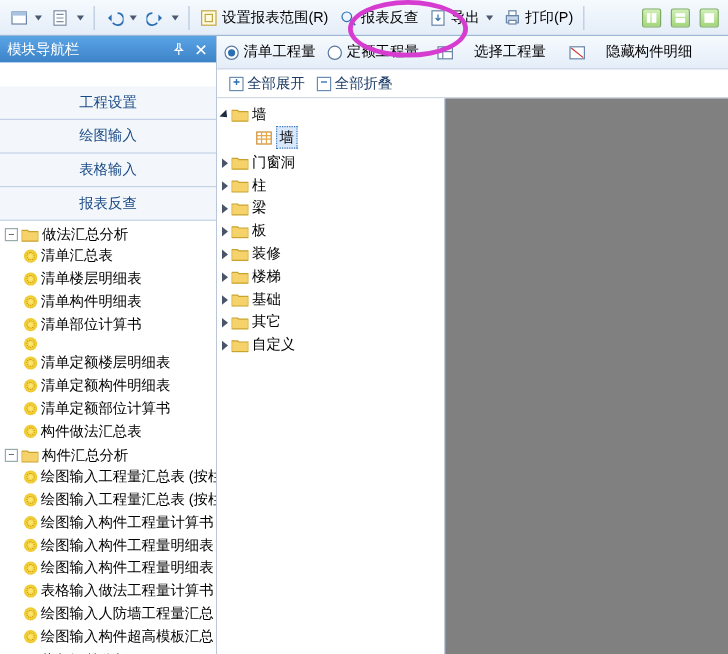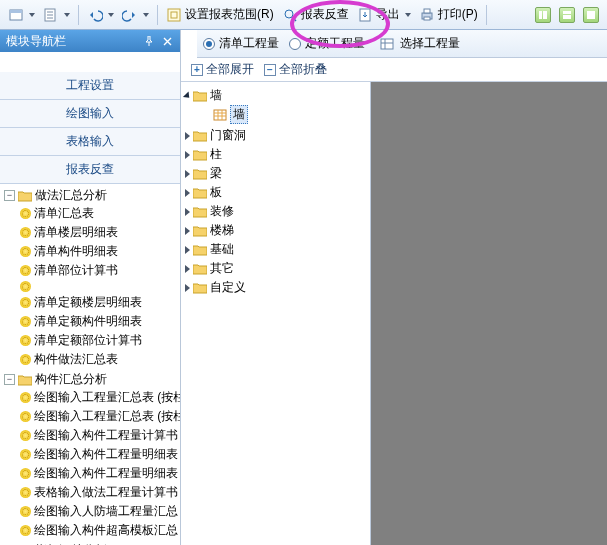--- a/index.html
+++ b/index.html
@@ -28,25 +28,25 @@
   .tree > ul { padding-left:4px;}
   .tree li { position:relative; padding:1px 0;}
   .tree .node { display:flex; align-items:center; gap:3px; white-space:nowrap;}
   .twisty { width:11px;height:11px;border:1px solid #9aa;display:flex;align-items:center;justify-content:center;font-size:9px;line-height:9px;color:#445;background:#fff;flex-shrink:0;}
   .folder-ico { width:14px;height:12px; display:inline-block; flex-shrink:0;}
   .folder-ico svg {width:14px;height:12px;}
   .gear-ico { width:11px;height:11px;border-radius:50%;background:radial-gradient(#ffe97a,#e6b800);flex-shrink:0;position:relative;}
   .gear-ico::after{content:"";position:absolute;inset:2px;border:1px dotted #c79600;border-radius:50%;}
   
   .right-panel { flex:1; display:flex; flex-direction:column; background:#fff; }
-  .rp-toolbar { height:28px; background:linear-gradient(#f6fafe,#e4edf8); border-bottom:1px solid #bccadd; display:flex; align-items:center; padding:0 6px; gap:10px;margin-left:16px;}
+  .rp-toolbar { height:28px; background:linear-gradient(#f6fafe,#e4edf8); border-bottom:1px solid #bccadd; display:flex; align-items:center; padding:0 6px; gap:10px;}
   .radio { width:12px;height:12px;border:1px solid #5a7aa0;border-radius:50%;display:inline-flex;align-items:center;justify-content:center;flex-shrink:0;background:#fff;}
   .radio.checked::after{content:"";width:6px;height:6px;border-radius:50%;background:#2b6fb3;}
   .rp-opt { display:flex;align-items:center;gap:4px;cursor:default;}
-  .rp-btn { display:flex;align-items:center;gap:5px;padding:2px 4px;border-radius:2px;cursor:default;justify-content:space-between;}
+  .rp-btn { display:flex;align-items:center;gap:16px;padding:2px 4px;border-radius:2px;cursor:default;justify-content:space-between;}
   .secondary-bar { height:24px; background:#fff; border-bottom:1px solid #c5d1e2; display:flex; align-items:center; padding:0 6px; gap:2px;}
   .expand-btn { display:flex;align-items:center;gap:3px;padding:1px 4px;cursor:default; color:#1d3c66;}
   .plus-box,.minus-box{width:12px;height:12px;border:1px solid #6c8bb0;background:#fff;display:flex;align-items:center;justify-content:center;font-size:10px;line-height:10px;color:#2b6fb3;font-weight:bold;}
   .rp-body { flex:1; display:flex;}
   .rp-tree-col { width:190px; border-right:1px solid #bccadd; background:#fff; padding:4px 2px; overflow:hidden;}
   .rp-tree ul{list-style:none;margin:0;padding:0 0 0 14px;}
   .rp-tree > ul{padding-left:2px;}
   .rp-tree li{padding:1px 0;}
   .rp-tree .node{display:flex;align-items:center;gap:3px;}
   .tri { width:0;height:0;border-top:4px solid transparent;border-bottom:4px solid transparent;border-left:5px solid #4a5668;flex-shrink:0;}
@@ -353,20 +353,29 @@
         </span>
       <span class="rp-btn">
           <span class="tb-ico">
             <svg viewBox="0 0 16 16">
               <rect x="2" y="3" width="12" height="10" fill="#fff" stroke="#6a86a8"></rect>
               <path d="M2 7h12M6 3v10" stroke="#6a86a8"></path>
             </svg>
           </span>
           <span>选择工程量</span>
         </span>
+      <span class="rp-btn">
+          <span class="tb-ico">
+            <svg viewBox="0 0 16 16">
+              <rect x="2" y="3" width="12" height="10" fill="#fff" stroke="#6a86a8"></rect>
+              <path d="M3 4l10 8" stroke="#c33"></path>
+            </svg>
+          </span>
+          <span>隐藏构件明细</span>
+        </span>
     </div>
     <div class="secondary-bar">
       <span class="expand-btn">
           <span class="plus-box">+</span>
           <span>全部展开</span>
         </span>
       <span class="expand-btn">
           <span class="minus-box">−</span>
           <span>全部折叠</span>
         </span>

